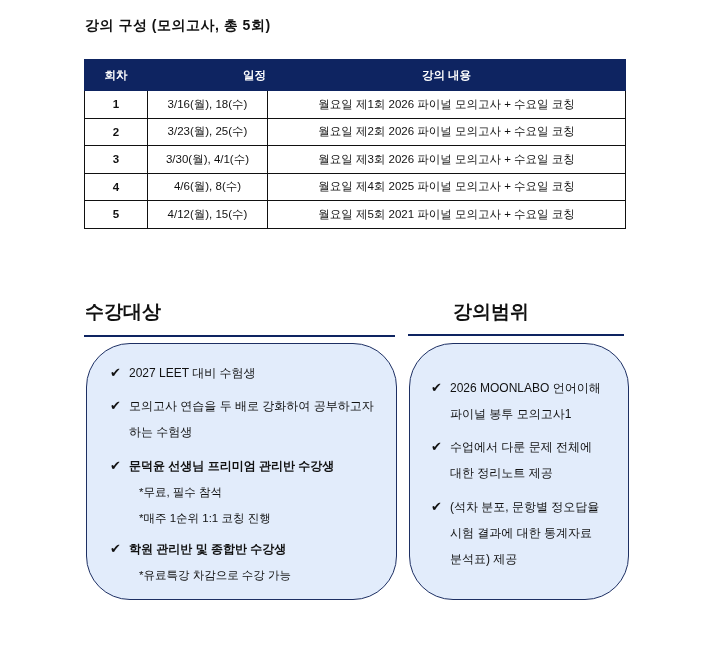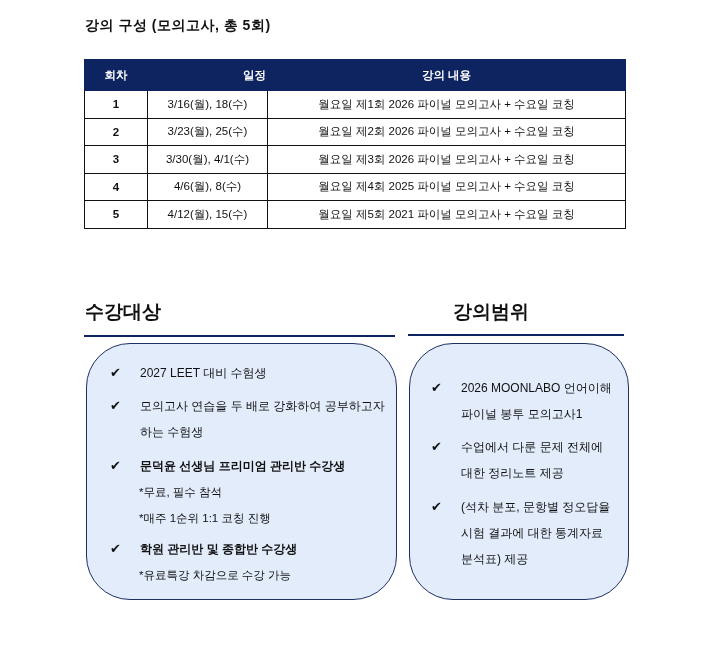--- a/index.html
+++ b/index.html
@@ -9,21 +9,21 @@
   table.sched { position:absolute; left:84px; top:59px; width:542px; border-collapse:collapse; font-size:11.5px; }
   table.sched th { background:#0e2461; color:#fff; font-weight:bold; height:28px; border:1px solid #0e2461; font-size:11.5px; }
   table.sched td { height:26.5px; border:1px solid #111; text-align:center; padding:0; }
   table.sched td.num { font-weight:bold; }
   .c1 { width:60px; } .c2 { width:117px;text-align:right; }
   .sec-head { position:absolute; top:299px; font-size:19px; font-weight:bold; }
   .rule { position:absolute; height:2px; background:#0e2461; }
   .box { position:absolute; top:343px; height:257px; background:#e2ecfb; border:1.5px solid #1d2f63; border-radius:44px; box-sizing:border-box; }
   .item { position:absolute; font-size:12px; line-height:26px; }
   .item .chk { position:absolute; left:0; top:0; font-size:13px; font-weight:bold; color:#111; }
-  .item .txt { margin-left:30px; display:block; }
+  .item .txt { margin-left:19px; display:block; }
   .item .sub { margin-left:29px; display:block; font-size:11.5px; }
   .bold { font-weight:bold; }
 </style>
 </head>
 <body>
 
 <div class="title">강의 구성 (모의고사, 총 5회)</div>
 
 <table class="sched">
   <thead>

